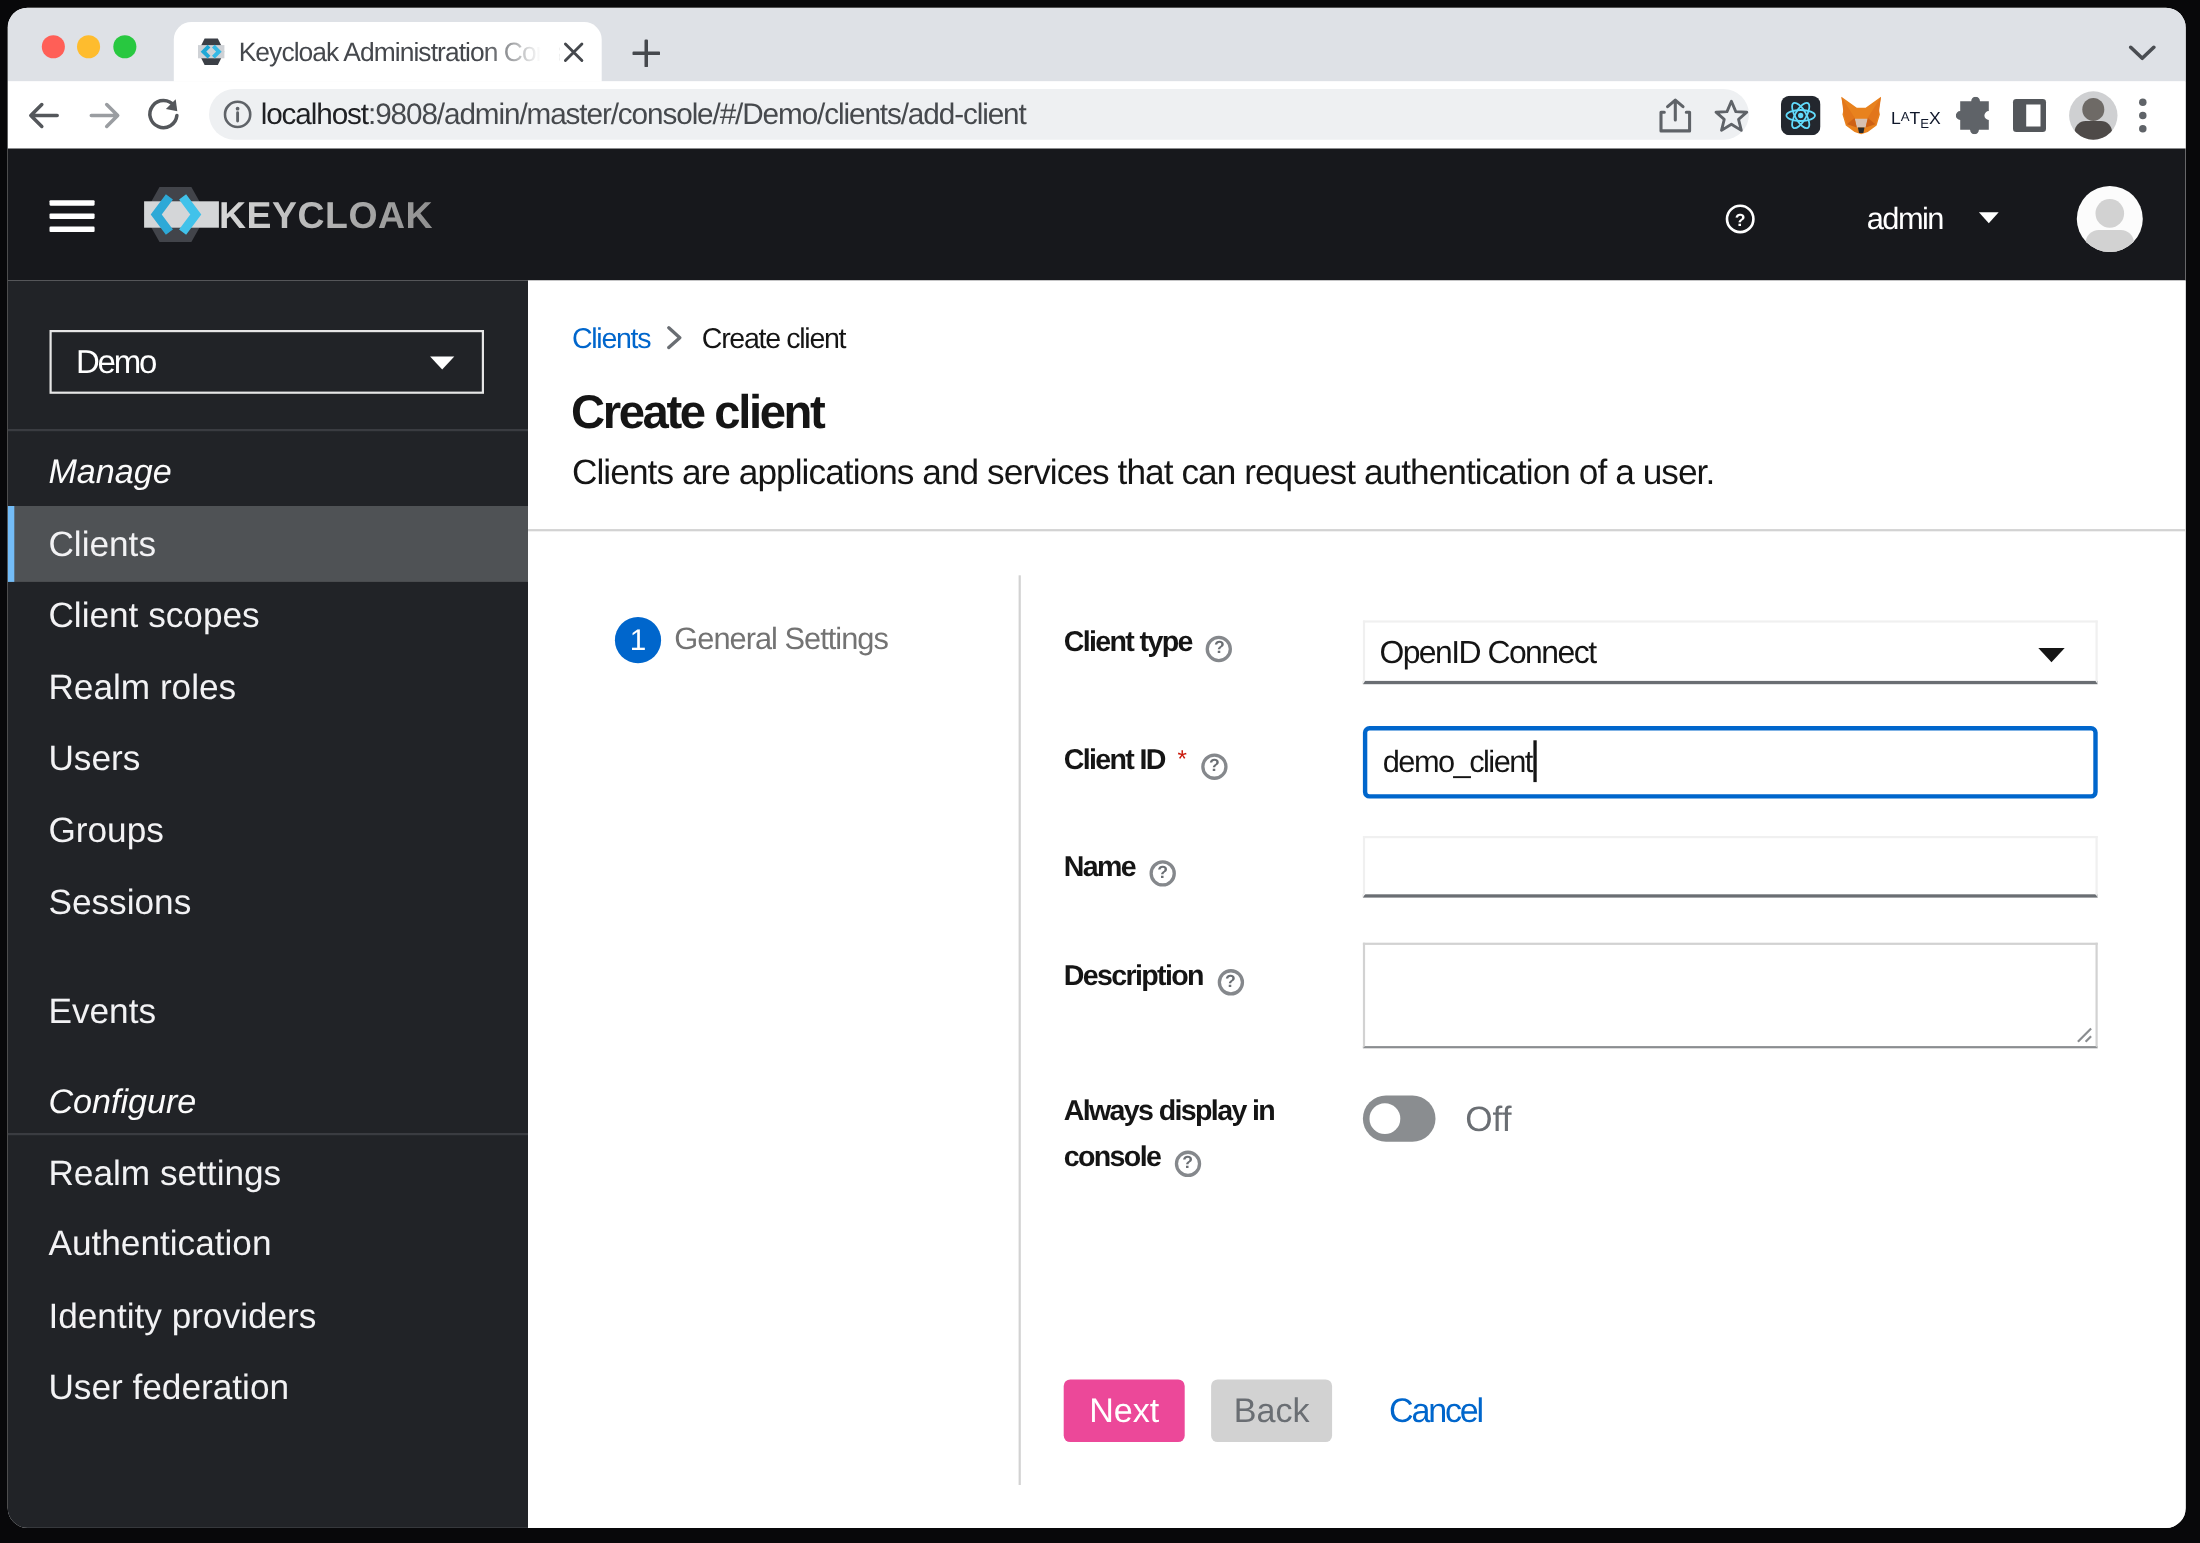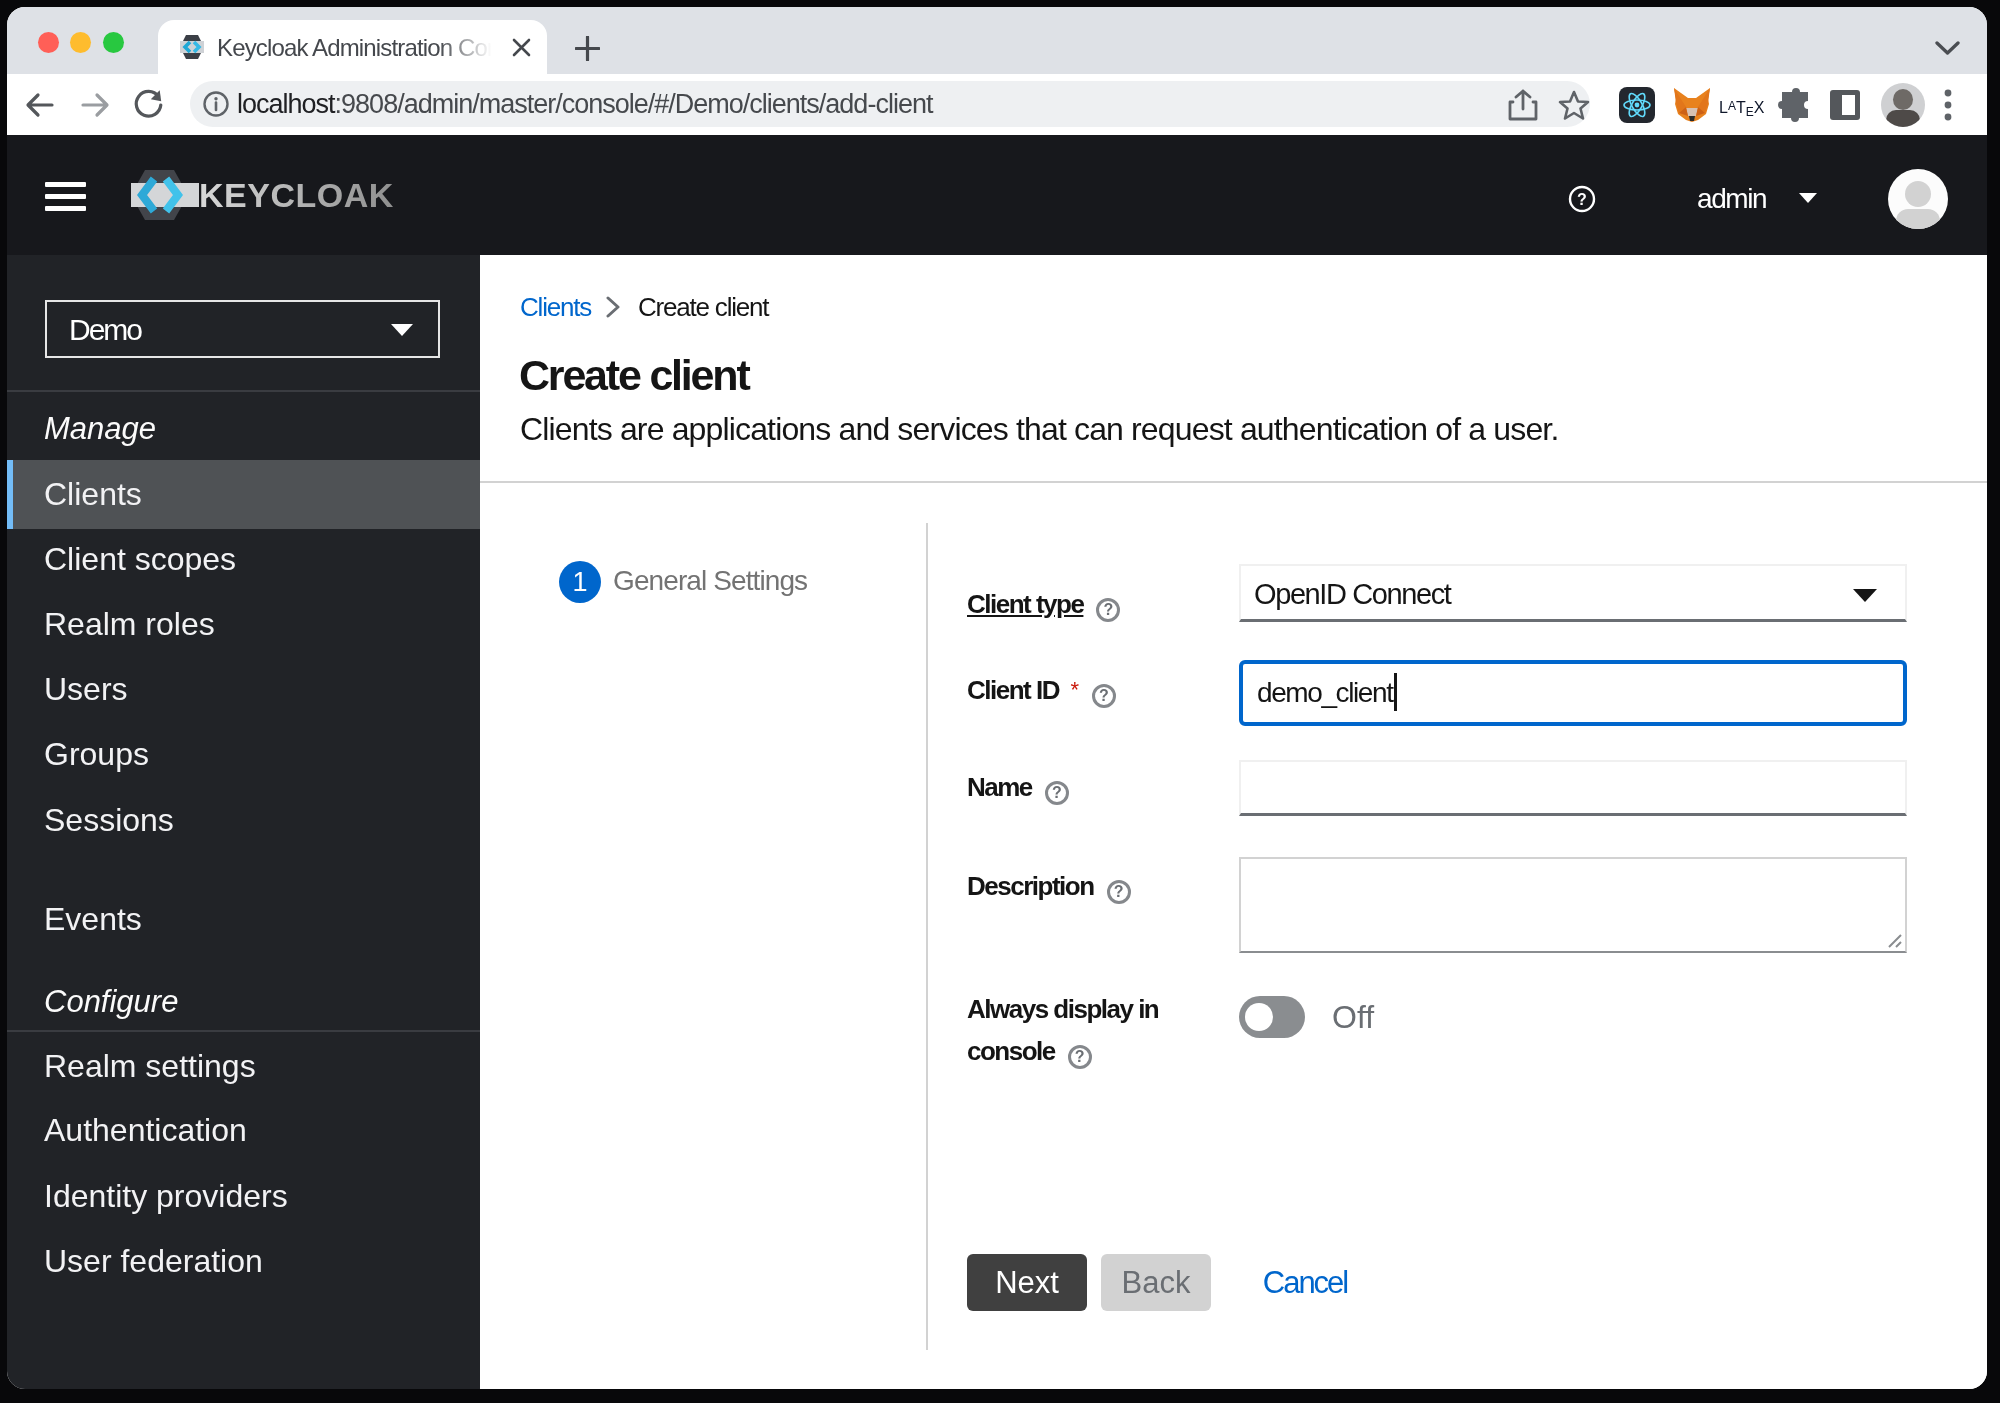--- a/index.html
+++ b/index.html
@@ -63,21 +63,21 @@
   .input { height:56px; border:2px solid #f0f0f0; border-bottom:3px solid #6a6e73; }
   .inputfocus { height:66px; border:4px solid #0066cc; border-radius:6px; }
   .inputfocus .txt { position:absolute; left:14px; top:9px; font-size:28px; letter-spacing:-1.4px; color:#151515; }
   .cursorbar { display:inline-block; width:3px; height:38px; background:#151515; vertical-align:-9px; margin-left:1px; }
   .textarea { height:96px; border:2px solid #d2d2d2; border-bottom:2px solid #8a8d90; }
   .toggle { position:absolute; left:759px; top:741px; width:66px; height:42px; border-radius:21px; background:#8a8d90; }
   .toggle .knob { position:absolute; left:6px; top:7px; width:28px; height:28px; border-radius:50%; background:#fff; }
   .offtxt { position:absolute; left:852px; top:744px; font-size:32px; line-height:37px; color:#6a6e73; }
 
   .btn { position:absolute; top:999px; height:57px; border-radius:6px; font-size:31px; text-align:center; line-height:57px; }
-  .btn.next { left:487px; width:120px; background:#404040; color:#fff; }
+  .btn.next { left:487px; width:110px; background:#ec4899; color:#fff; }
   .btn.back { left:621px; width:110px; background:#d2d2d2; color:#6a6e73; }
   .btn.cancel { left:765px; width:120px; color:#0066cc; letter-spacing:-2px; }
 </style>
 </head>
 <body>
 <div class="win">
   <div class="tabstrip">
     <span class="dot r"></span>
       <span class="dot y"></span>
       <span class="dot g"></span>
@@ -225,21 +225,21 @@
         <path d="M2 2 L12 11 L2 20" stroke="#6a6e73" stroke-width="3" fill="none" stroke-linecap="round" stroke-linejoin="round"></path>
       </svg>
     <div class="crumb b">Create client</div>
     <div class="h1">Create client</div>
     <div class="sub">Clients are applications and services that can request authentication of a user.</div>
     <div class="hdiv"></div>
     <div class="stepnum">1</div>
     <div class="steptxt">General Settings</div>
     <div class="vline"></div>
 
-    <div class="flabel" style="top:334px;text-decoration:underline;">Client type<span class="qicon">?</span></div>
+    <div class="flabel" style="top:313px;">Client type<span class="qicon">?</span></div>
     <div class="fctrl select" style="top:309px;">
         <div class="txt">OpenID Connect</div>
         <div class="caret"></div>
       </div>
 
     <div class="flabel" style="top:420px;">Client ID&nbsp;&nbsp;<span class="req">*</span><span class="qicon">?</span></div>
     <div class="fctrl inputfocus" style="top:405px;">
         <div class="txt">demo_client<span class="cursorbar"></span></div>
       </div>
 

